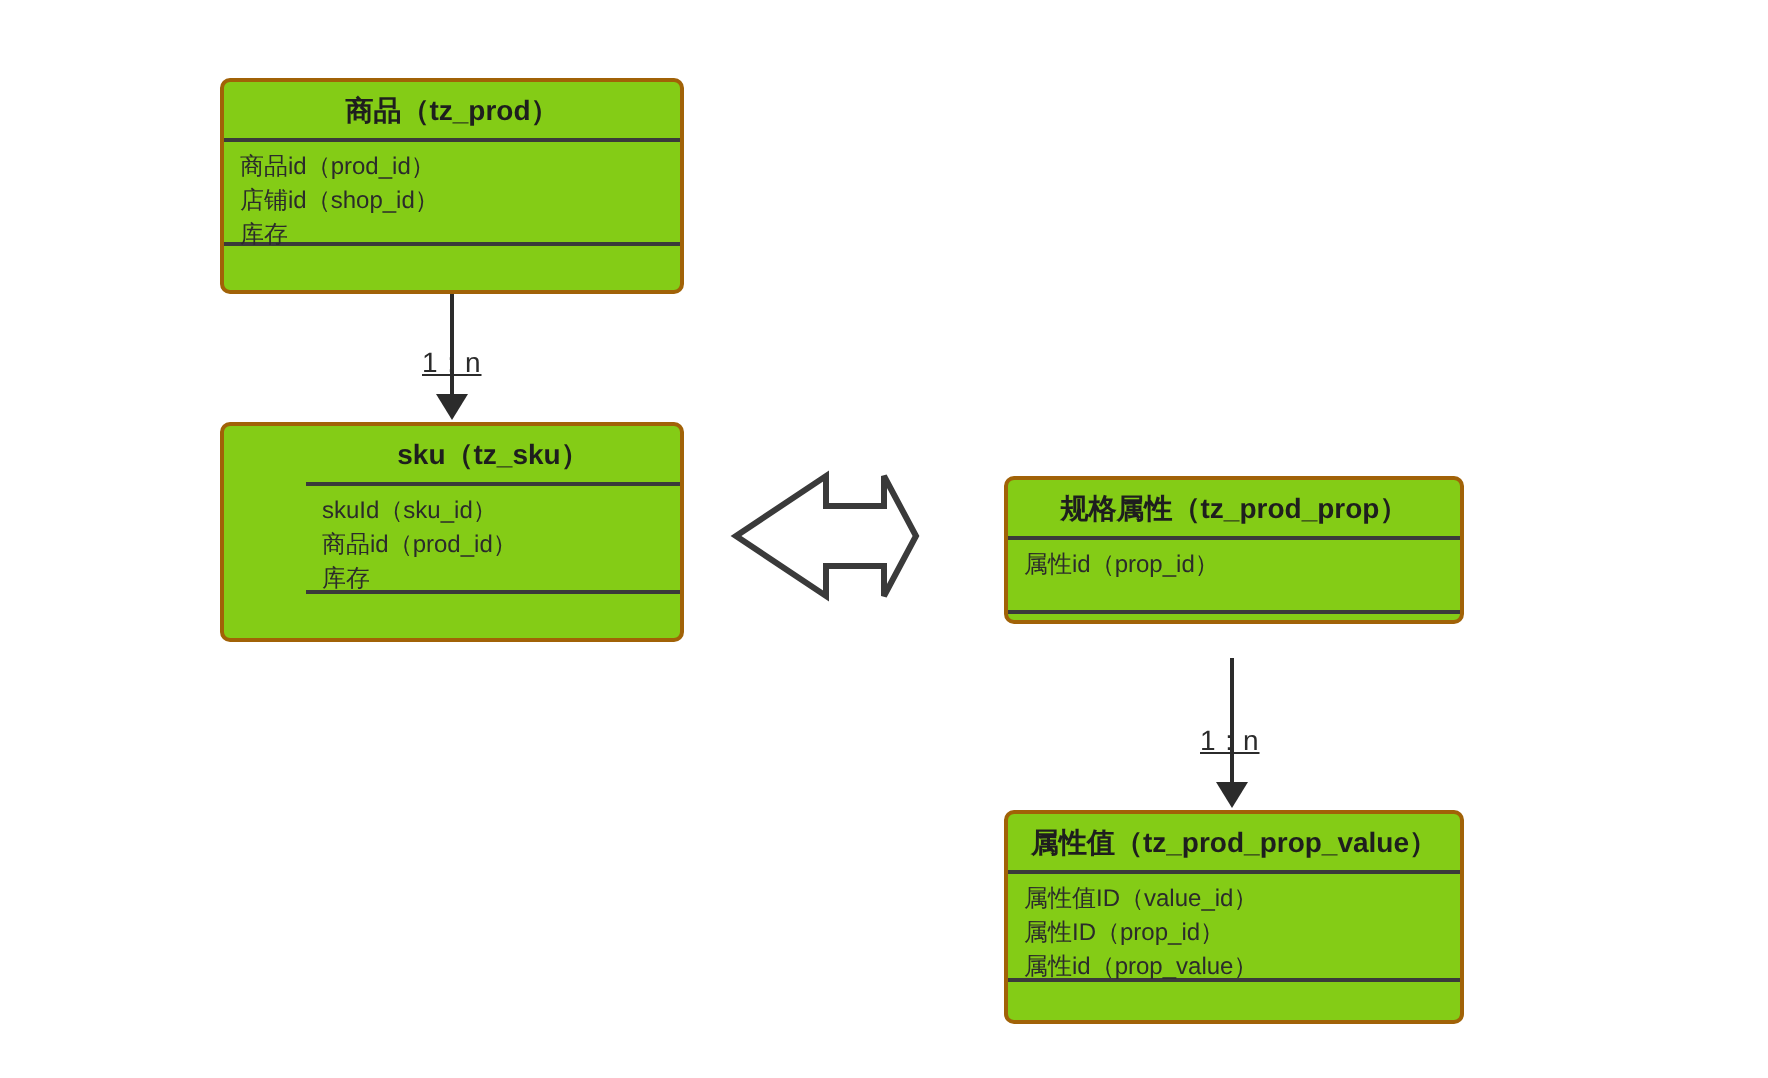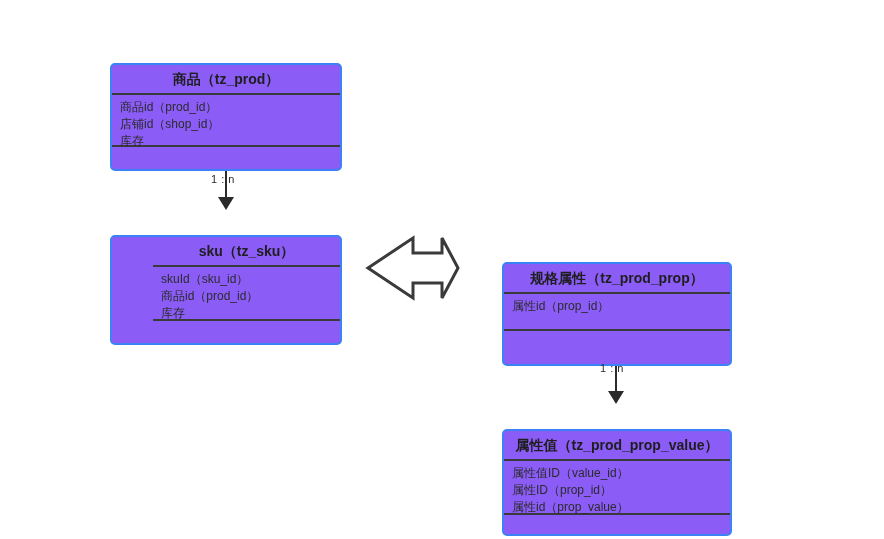--- a/index.html
+++ b/index.html
@@ -17,25 +17,24 @@
   }
   #canvas {
     position: absolute;
     left: 0; top: 0;
     width: 884px;
     height: 539px;
   }
   .entity {
     position: absolute;
     box-sizing: border-box;
-    border: 2px solid #3b82f6;
+    border: 2px solid #a16207;
     border-radius: 5px;
-    background: #8b5cf6;
+    background: #84cc16;
     overflow: hidden;
-    margin-top: 24px;
   }
   .entity-header {
     box-sizing: border-box;
     height: 30px;
     line-height: 28px;
     text-align: center;
     font-weight: bold;
     font-size: 14px;
     color: #1e1e1e;
     border-bottom: 2px solid #3a3a3a;
@@ -51,24 +50,25 @@
     line-height: 17px;
     color: #2b2b2b;
     white-space: nowrap;
   }
   .entity-footer {
     box-sizing: border-box;
     flex: 1 1 auto;
   }
   .conn-label {
     position: absolute;
-    font-size: 11px;
+    font-size: 14px;
     color: #2b2b2b;
     white-space: nowrap;
     letter-spacing: 0.5px;
+    text-decoration: underline;
   }
   svg.lines {
     position: absolute;
     left: 0; top: 0;
     width: 884px;
     height: 539px;
     pointer-events: none;
   }
 </style>
 </head>
@@ -112,21 +112,21 @@
   <div class="entity" style="left:110px; top:211px; width:232px; height:110px;padding-left:41px;">
     <div class="entity-header">sku（tz_sku）</div>
     <div class="entity-attrs" style="height:54px;">
       <div class="attr-row">skuId（sku_id）</div>
       <div class="attr-row">商品id（prod_id）</div>
       <div class="attr-row">库存</div>
     </div>
     <div class="entity-footer"></div>
   </div>
 
-  <div class="entity" style="left:502px; top:238px; width:230px; height:104px;">
+  <div class="entity" style="left:502px; top:238px; width:230px; height:74px;">
     <div class="entity-header">规格属性（tz_prod_prop）</div>
     <div class="entity-attrs" style="height:37px;">
       <div class="attr-row">属性id（prop_id）</div>
     </div>
     <div class="entity-footer"></div>
   </div>
 
   <div class="entity" style="left:502px; top:405px; width:230px; height:107px;">
     <div class="entity-header">属性值（tz_prod_prop_value）</div>
     <div class="entity-attrs" style="height:54px;">

